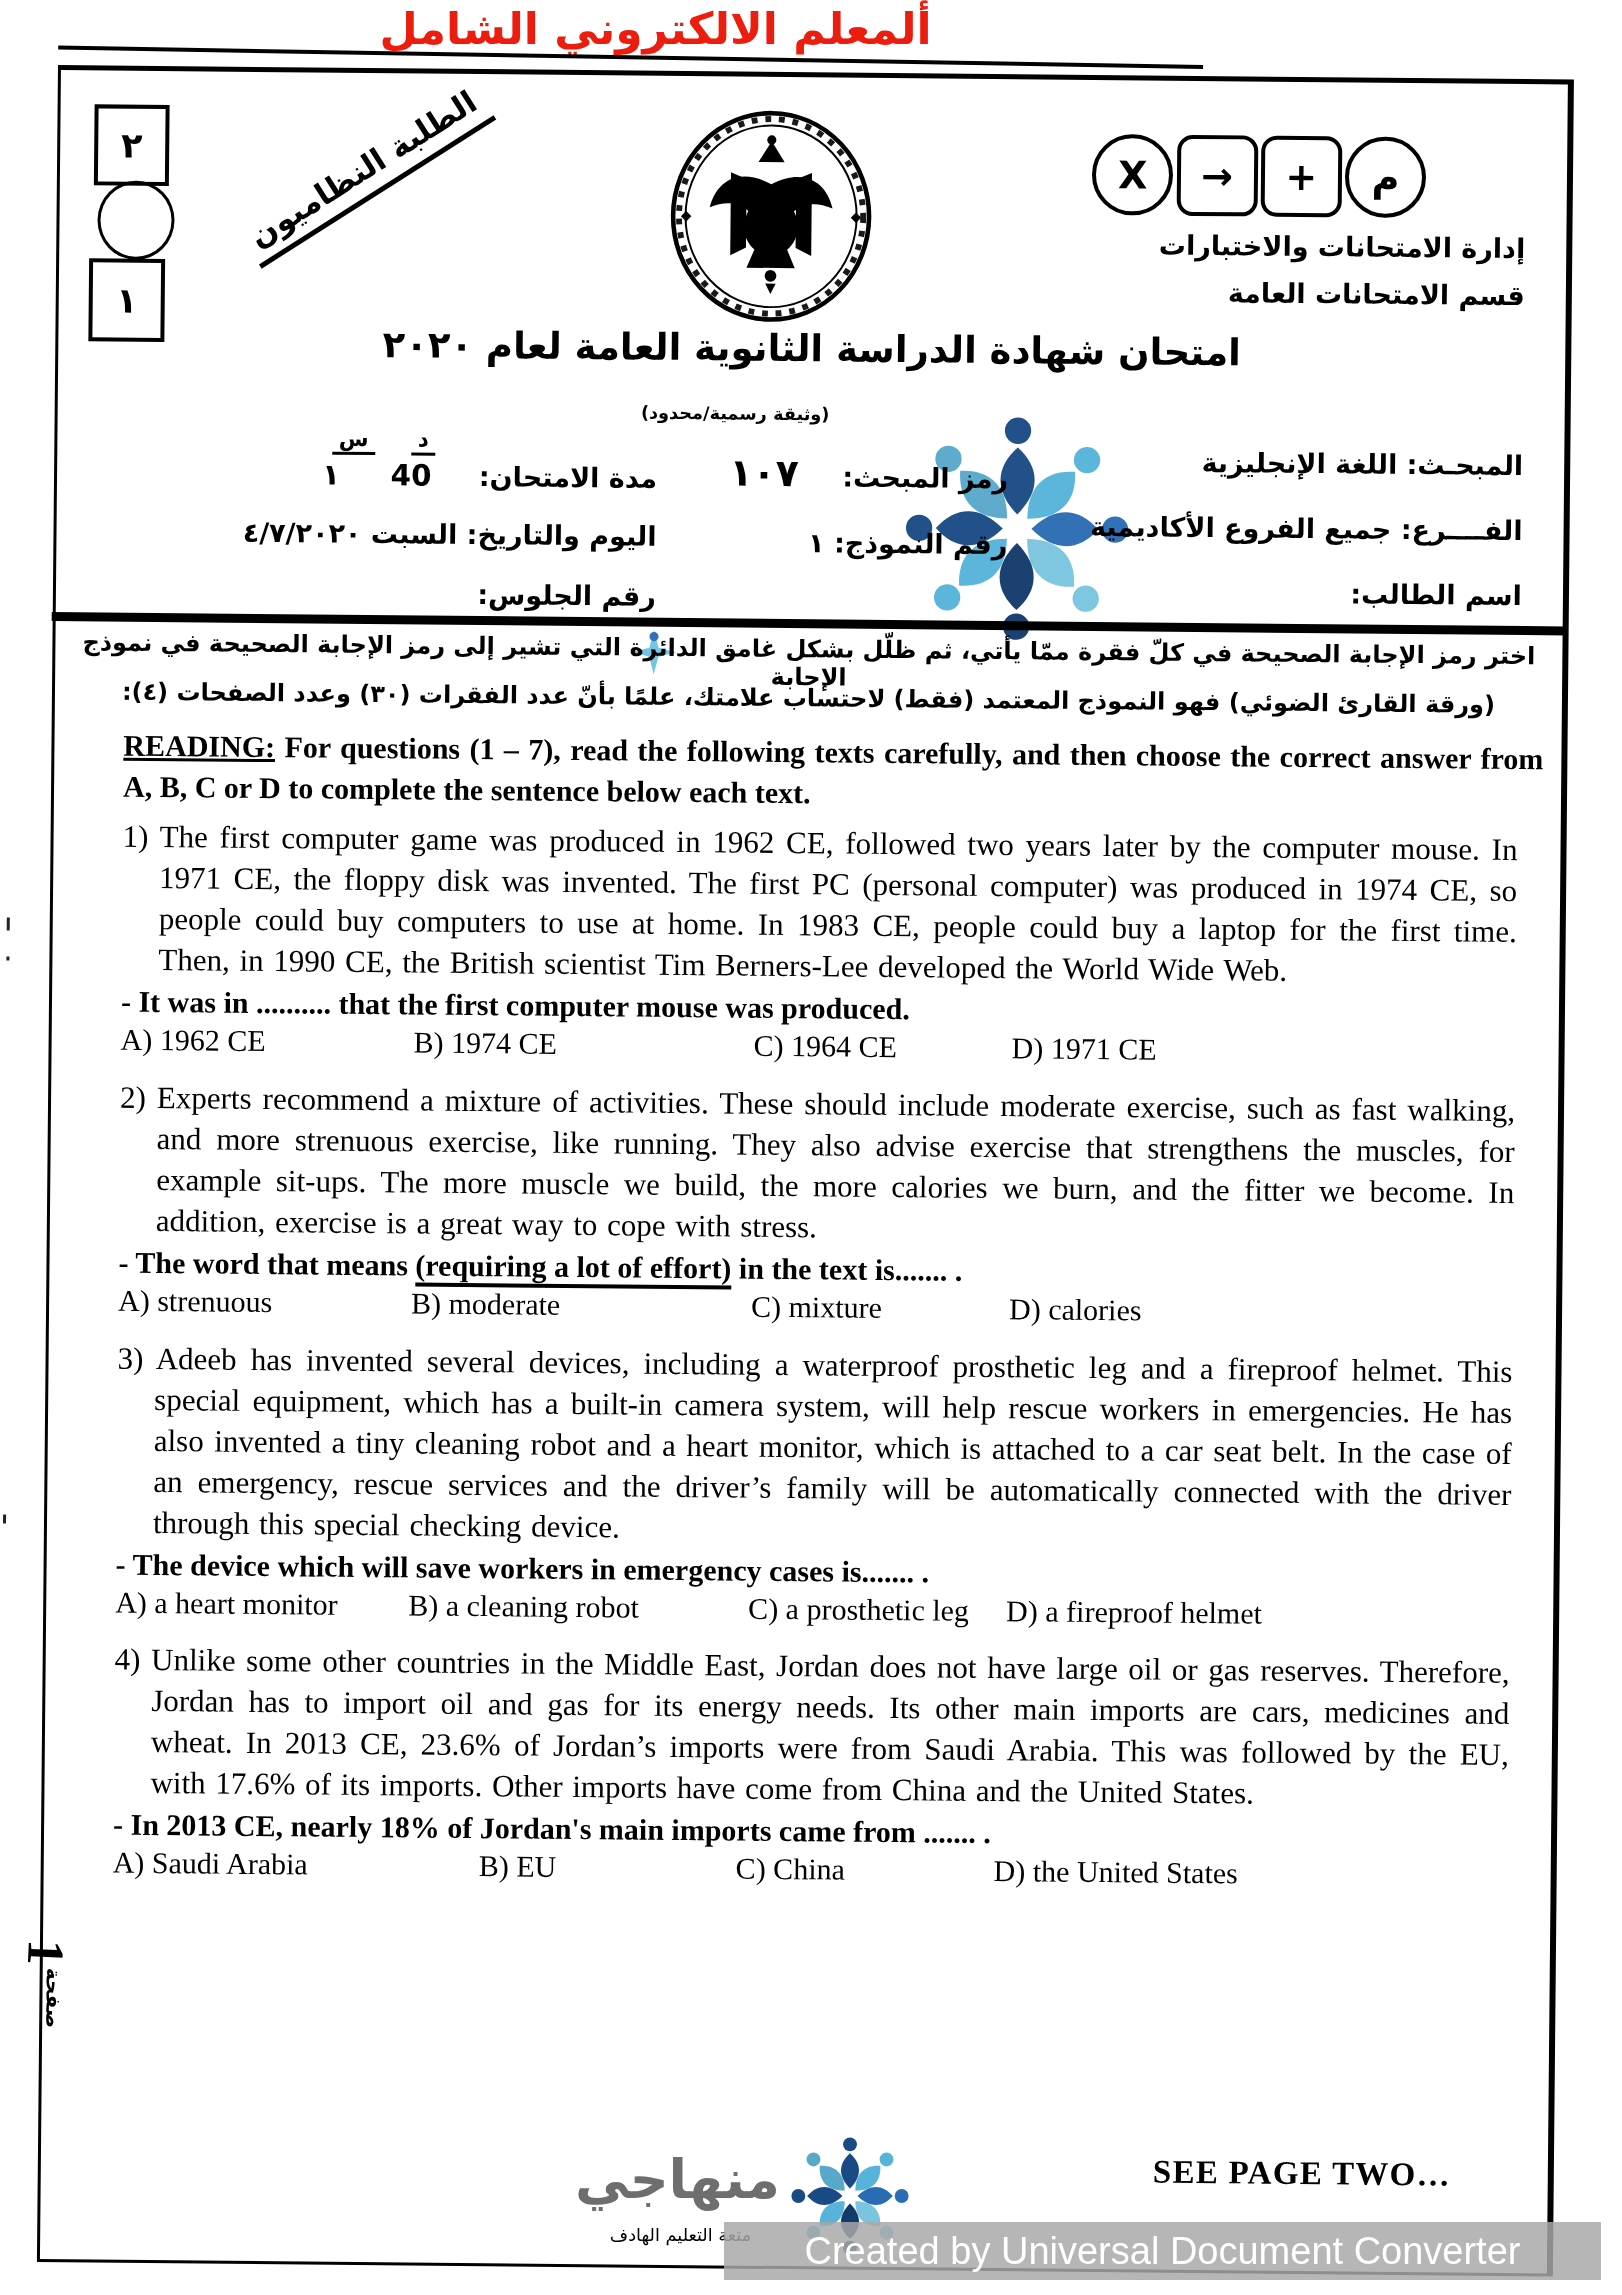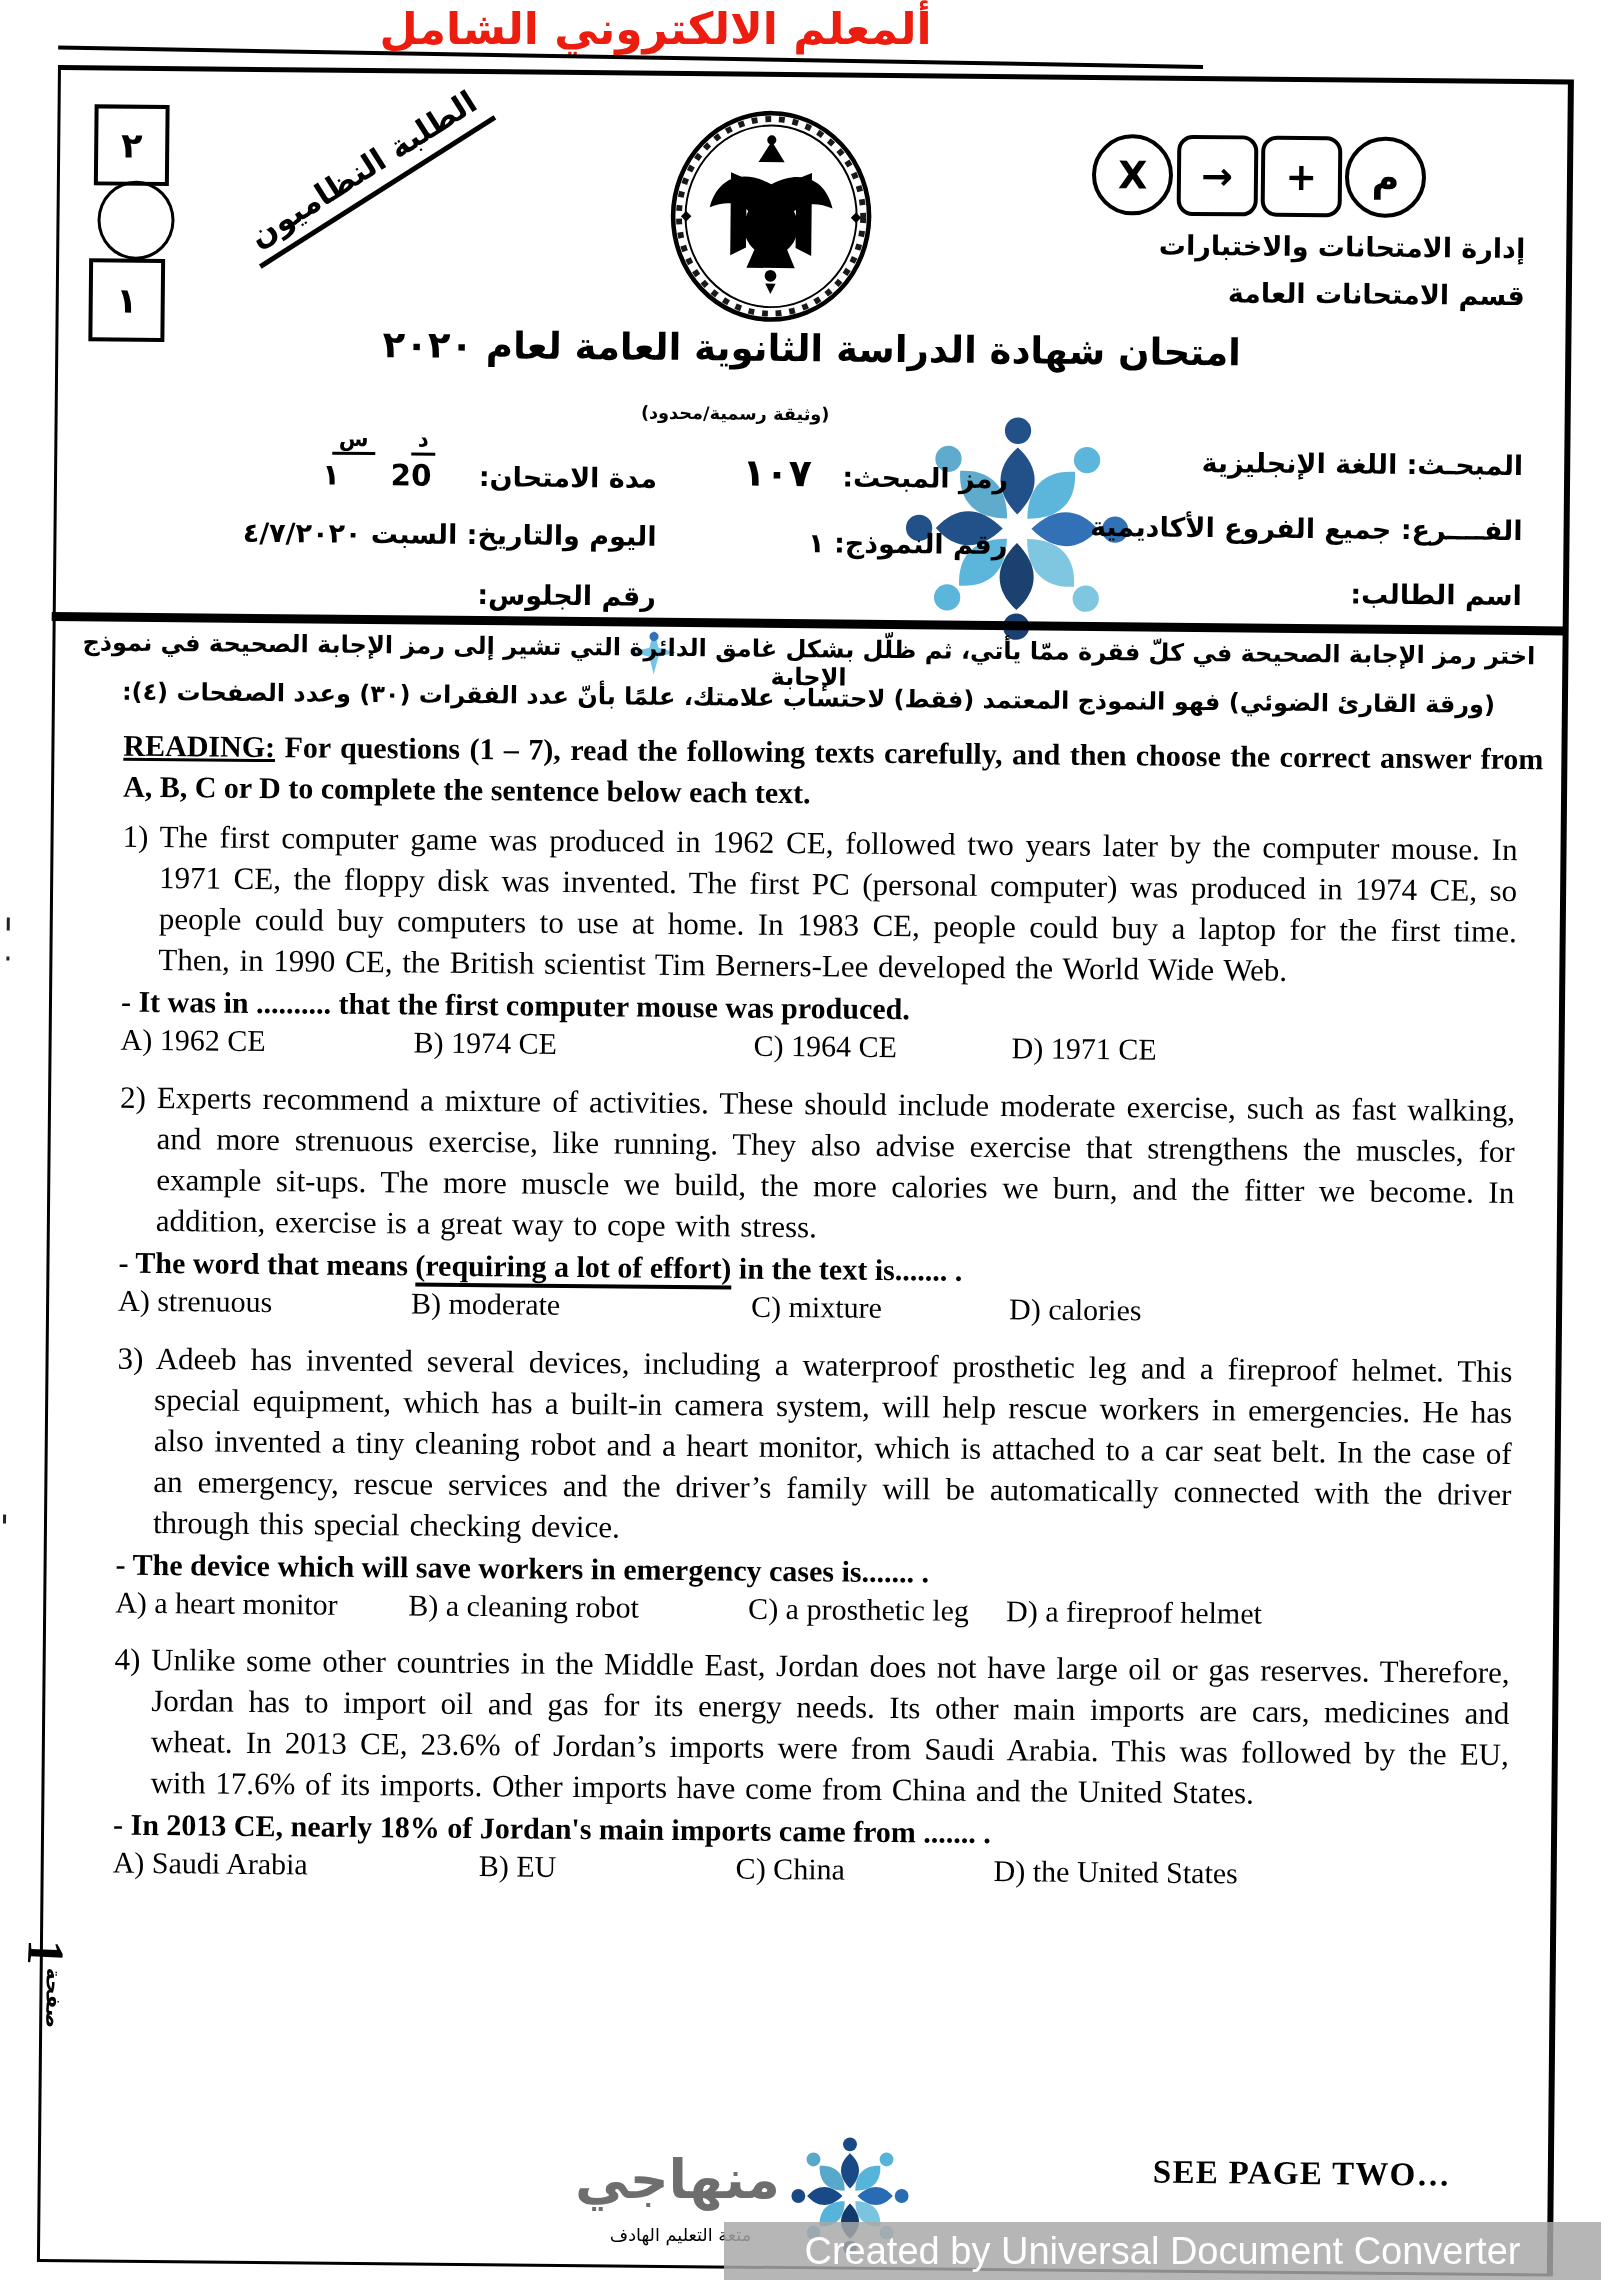--- a/index.html
+++ b/index.html
@@ -168,31 +168,31 @@
     <polygon points="36,2 43,29 70,36 43,43 36,70 29,43 2,36 29,29" fill="#6fc2e2"></polygon>
     <circle cx="36" cy="12" r="7" fill="#2a6cb3"></circle>
   </svg>
 
   <div class="abs inforow" style="right:41px;top:366px;">المبحـث: اللغة الإنجليزية</div>
   <div class="abs inforow" style="right:41px;top:431px;">الفــــرع:  جميع الفروع الأكاديمية</div>
   <div class="abs inforow" style="right:41px;top:496px;">اسم الطالب:</div>
 
   <div class="abs inforow" style="right:556px;top:374px;">
     <span>رمز المبحث:</span>
-    <span class="bignum" style="margin-right:21px;">١٠٧</span>
+    <span class="bignum" style="margin-right:34px;">١٠٧</span>
   </div>
   <div class="abs inforow" style="right:556px;top:450px;">رقم النموذج: ١</div>
 
   <div id="durhdr" class="abs" style="left:275px;top:353px;width:103px;">
     <span>د</span>
     <span>س</span>
   </div>
   <div class="abs inforow" style="right:907px;top:385px;">
     <span>مدة الامتحان:</span>
-    <span style="margin-right:38px;font-size:29.4px;">20</span>
+    <span style="margin-right:38px;font-size:29.4px;">40</span>
     <span style="margin-right:41px;font-size:29.4px;">١</span>
   </div>
   <div class="abs inforow" style="right:907px;top:445px;">اليوم والتاريخ: السبت ٤/٧/٢٠٢٠</div>
   <div class="abs inforow" style="right:907px;top:505px;">رقم الجلوس:</div>
 
   <div id="sep" class="abs"></div>
   <div class="abs instr" style="top:558px;">اختر رمز الإجابة الصحيحة في كلّ فقرة ممّا يأتي، ثم ظلّل بشكل غامق الدائرة التي تشير إلى رمز الإجابة الصحيحة في نموذج الإجابة</div>
   <div class="abs instr" style="top:607px;">(ورقة القارئ الضوئي) فهو النموذج المعتمد (فقط) لاحتساب علامتك، علمًا بأنّ عدد الفقرات (٣٠) وعدد الصفحات (٤):</div>
 
   <div id="english" class="abs">

